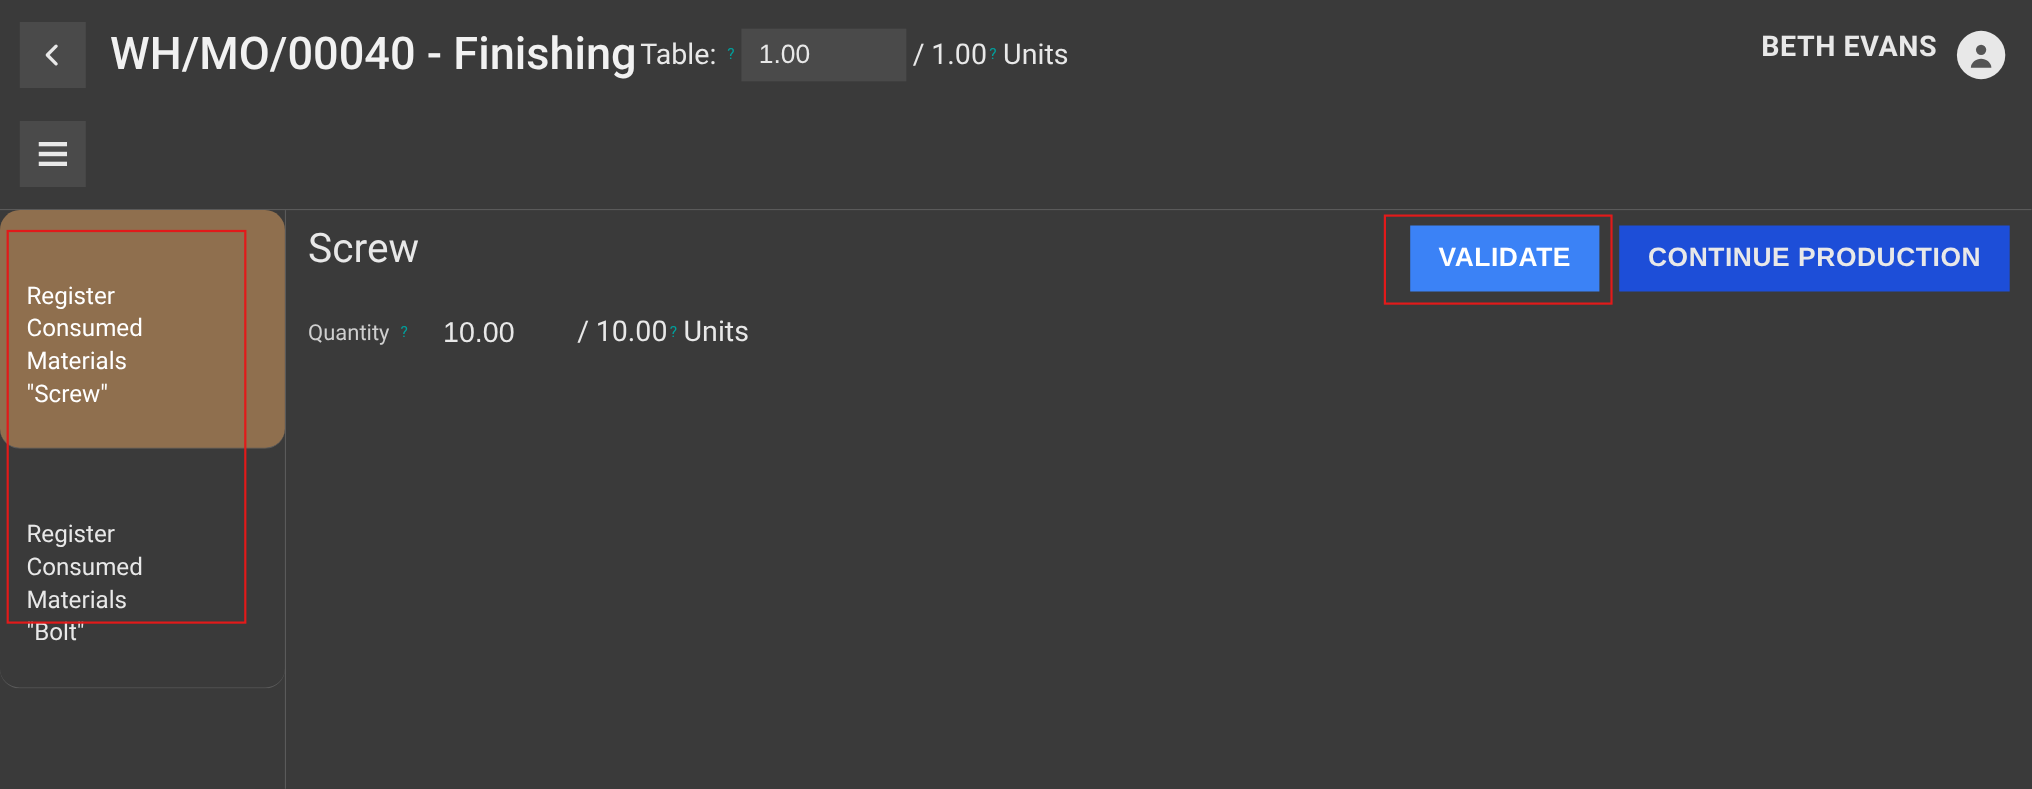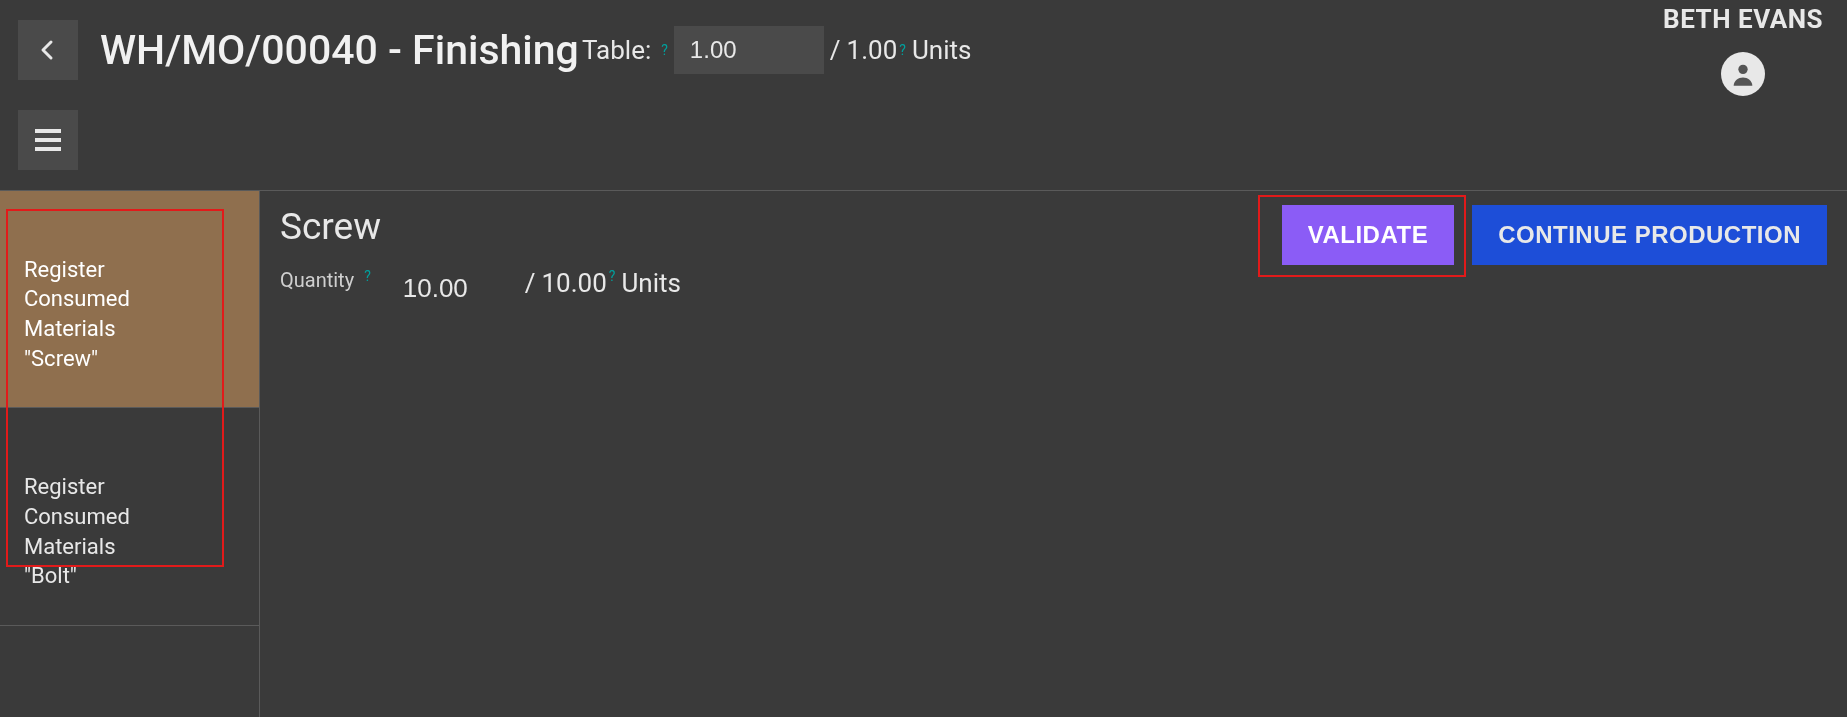--- a/index.html
+++ b/index.html
@@ -54,24 +54,23 @@
     padding: 0 16px;
     margin: 0 6px;
   }
   .table-total { margin-left: 4px; }
   .user-block {
     position: absolute;
     right: 24px;
     top: 50%;
     transform: translateY(-50%);
     display: flex;
-    align-items: center;
+    align-items: flex-start;
     gap: 18px;
     cursor: pointer;
-    flex-direction: column;
   }
   .user-name {
     font-size: 26px;
     font-weight: 700;
     letter-spacing: 0.5px;
     text-transform: uppercase;
   }
   .avatar {
     width: 44px;
     height: 44px;
@@ -103,41 +102,43 @@
   }
   .sidebar-item {
     min-height: 188px;
     border-bottom: 1px solid #5a5a5a;
     padding: 34px 24px;
     font-size: 22px;
     line-height: 1.35;
     color: #e8e8e8;
     cursor: pointer;
     white-space: pre-line;
+    border-radius: 18px;
   }
   .sidebar-item.active {
     background: #8f6f4e;
     color: #fff;
   }
   .hl-sidebar {
     position: absolute;
     left: 6px; top: 18px;
     width: 218px; height: 358px;
     border: 2px solid #e21a1a;
     pointer-events: none;
   }
   .main {
     flex: 1;
     padding: 14px 20px;
     position: relative;
   }
   .product-name { font-size: 37px; color: #e8e8e8; }
   .qty-row {
     display: flex;
-    margin-top: 20px;
+    align-items: center;
+    margin-top: 34px;
     font-size: 26px;
   }
   .qty-label { font-size: 20px; color: #cfcfcf; margin-right: 8px; }
   .qty-input {
     width: 130px;
     height: 40px;
     background: transparent;
     border: none;
     color: #e8e8e8;
     font-size: 26px;
@@ -155,21 +156,21 @@
     height: 60px;
     padding: 0 26px;
     border: none;
     font-size: 24px;
     font-weight: 700;
     letter-spacing: 0.5px;
     cursor: pointer;
     display: flex;
     align-items: center;
   }
-  .btn-primary { background: #8b5cf6; color: #fff; }
+  .btn-primary { background: #3b82f6; color: #fff; }
   .btn-secondary { background: #1d4ed8; color: #e8e8e8; }
   .hl-validate {
     position: absolute;
     border: 2px solid #e21a1a;
     top: -10px;
     left: -24px;
     width: 208px;
     height: 82px;
     pointer-events: none;
   }

